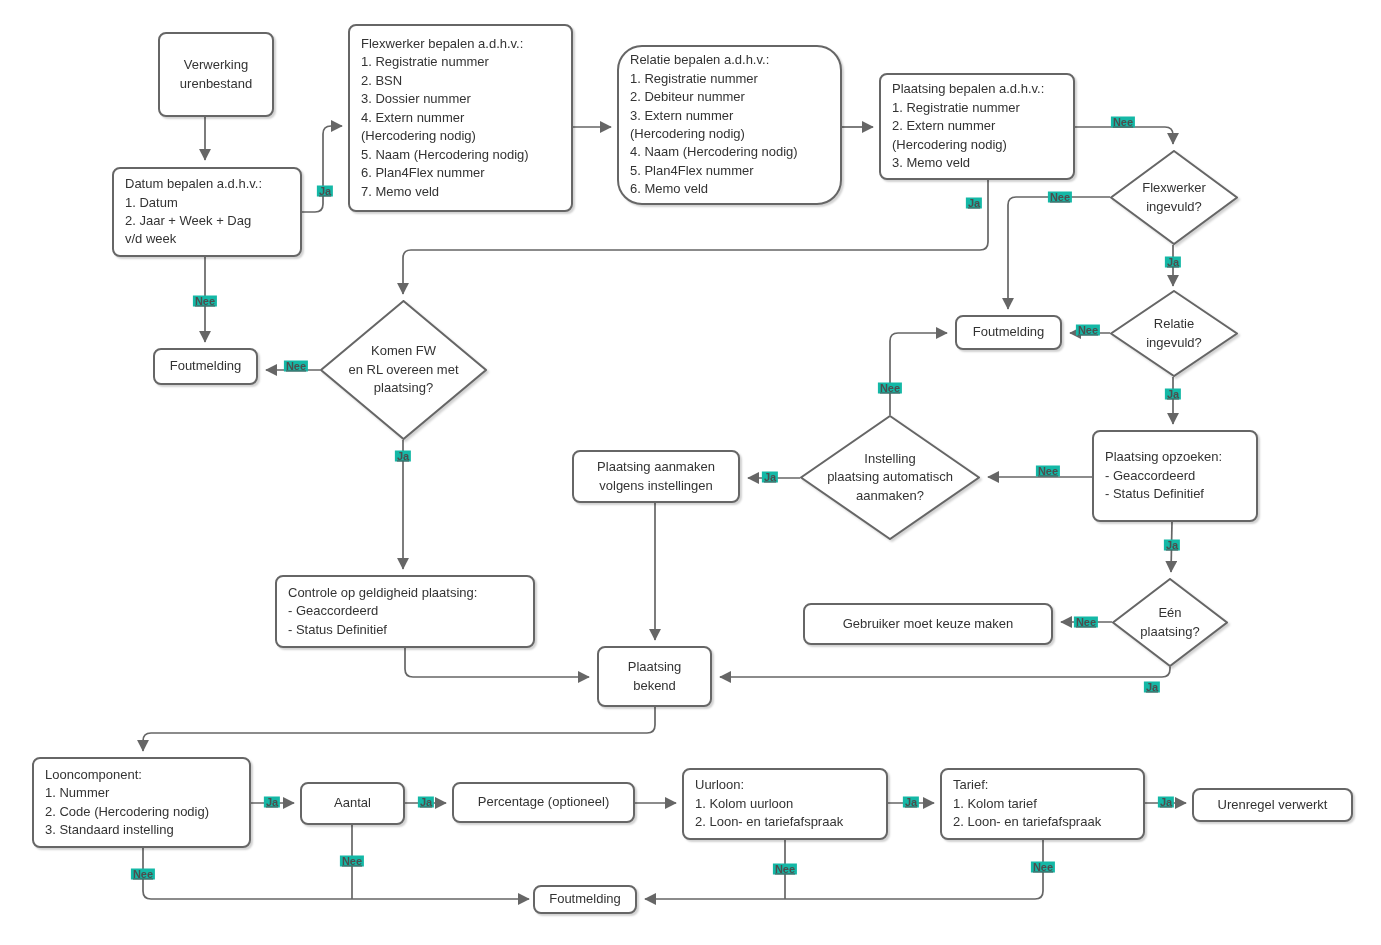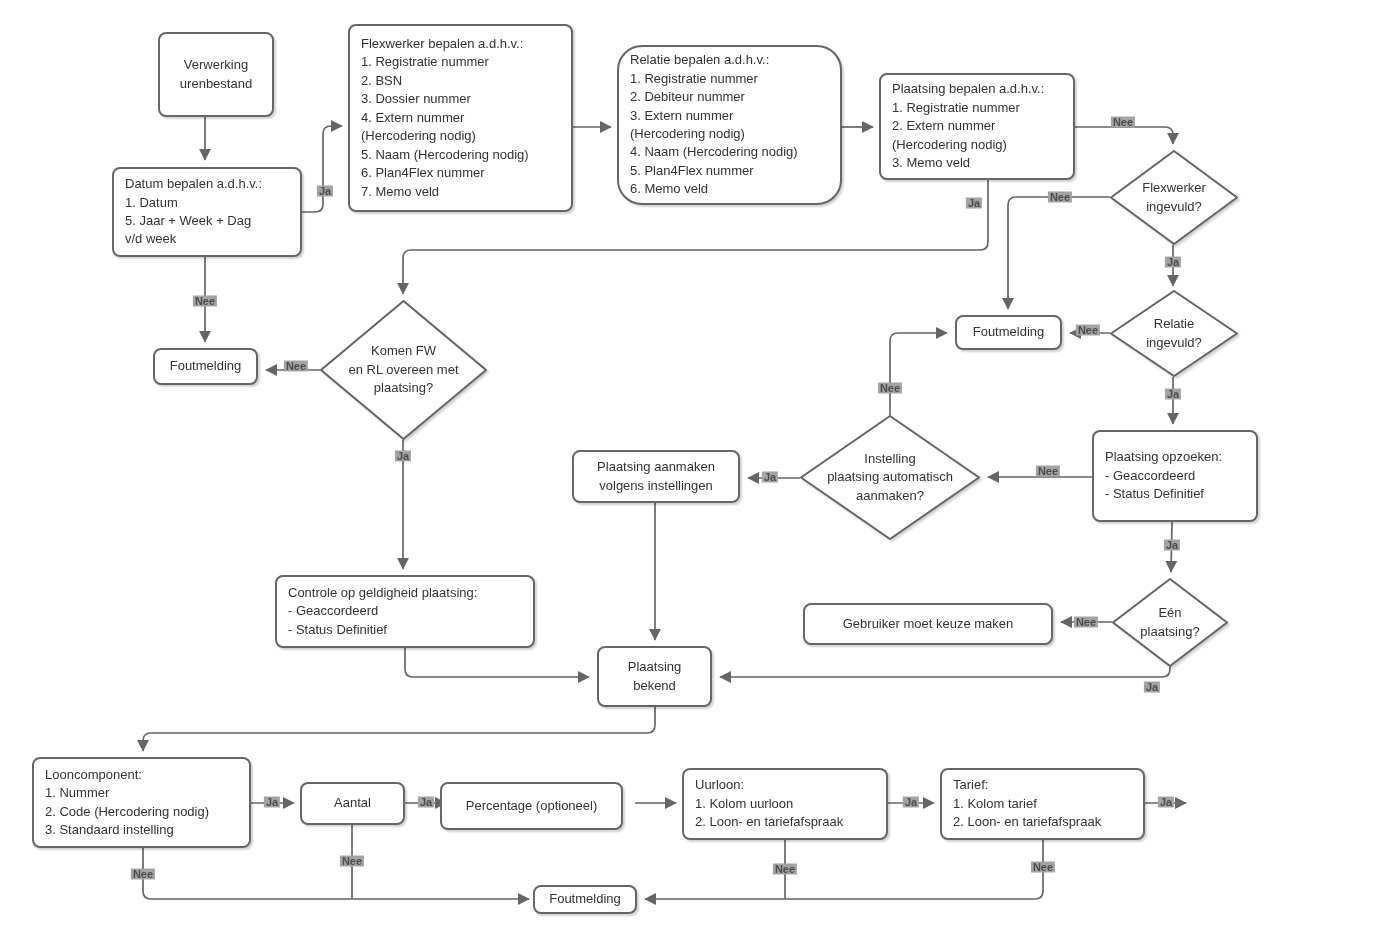--- a/index.html
+++ b/index.html
@@ -18,22 +18,22 @@
     box-shadow:2px 2px 2px rgba(0,0,0,0.18);
   }
   .node.diamond{background:transparent;border:none;}
   .node.diamond > svg{position:absolute;left:0;top:0;filter:drop-shadow(2px 2px 1px rgba(0,0,0,0.18));}
   .node.diamond polygon{fill:#ffffff;stroke:#666666;stroke-width:2;}
   .node-text{position:relative;white-space:pre-line;width:100%;box-sizing:border-box;padding:4px 11px;}
   .align-left .node-text{text-align:left;}
   .align-center .node-text{text-align:center;}
   .edge-label{
     position:absolute;transform:translate(-50%,-50%);
-    font-size:11px;font-weight:bold;color:#4d4d4d;background:#a3a3a3;
-    padding:0 2px;line-height:1;white-space:nowrap;
+    font-size:11px;font-weight:bold;color:#4d4d4d;background:#14b8a6;
+    padding:0 2px;line-height:1;white-space:nowrap;text-decoration:underline;
   }
 </style>
 </head>
 <body>
 
 <div id="canvas">
   <svg id="edge-layer" width="1381" height="945" viewBox="0 0 1381 945" xmlns="http://www.w3.org/2000/svg">
     <defs>
       <marker id="arrow" markerWidth="8" markerHeight="8" refX="6.5" refY="3.5" orient="auto">
         <path d="M0,0 L7,3.5 L0,7 Z" fill="#666666"></path>
@@ -95,21 +95,21 @@
     <span class="edge-label" style="left: 352px; top: 861px;">Nee</span>
     <span class="edge-label" style="left: 785px; top: 869px;">Nee</span>
     <span class="edge-label" style="left: 1043px; top: 867px;">Nee</span>
     <div class="node rect align-center" style="left: 147px; top: 32px; width: 116px; height: 85px; margin-left: 11px;">
       <div class="node-text">Verwerking
 urenbestand</div>
     </div>
     <div class="node rect align-left" style="left: 112px; top: 167px; width: 190px; height: 90px;">
       <div class="node-text">Datum bepalen a.d.h.v.:
 1. Datum
-5. Jaar + Week + Dag
+2. Jaar + Week + Dag
 v/d week</div>
     </div>
     <div class="node rect align-left" style="left: 348px; top: 24px; width: 225px; height: 188px;">
       <div class="node-text">Flexwerker bepalen a.d.h.v.:
 1. Registratie nummer
 2. BSN
 3. Dossier nummer
 4. Extern nummer
 (Hercodering nodig)
 5. Naam (Hercodering nodig)
@@ -199,29 +199,32 @@
     </div>
     <div class="node rect align-left" style="left: 32px; top: 757px; width: 219px; height: 91px;">
       <div class="node-text">Looncomponent:
 1. Nummer
 2. Code (Hercodering nodig)
 3. Standaard instelling</div>
     </div>
     <div class="node rect align-center" style="left: 300px; top: 782px; width: 105px; height: 43px;">
       <div class="node-text">Aantal</div>
     </div>
-    <div class="node rect align-center" style="left: 440px; top: 782px; width: 183px; height: 48px;">
+    <div class="node rect align-center" style="left: 452px; top: 782px; width: 183px; height: 41px;">
       <div class="node-text">Percentage (optioneel)</div>
     </div>
     <div class="node rect align-left" style="left: 682px; top: 768px; width: 206px; height: 72px;">
       <div class="node-text">Uurloon:
 1. Kolom uurloon
 2. Loon- en tariefafspraak</div>
     </div>
     <div class="node rect align-left" style="left: 940px; top: 768px; width: 205px; height: 72px;">
       <div class="node-text">Tarief:
 1. Kolom tarief
 2. Loon- en tariefafspraak</div>
     </div>
+    <div class="node rect align-center" style="left: 1192px; top: 788px; width: 161px; height: 34px;">
+      <div class="node-text">Urenregel verwerkt</div>
+    </div>
     <div class="node rect align-center" style="left: 533px; top: 885px; width: 104px; height: 29px;">
       <div class="node-text">Foutmelding</div>
     </div>
   </div>
 
 </body></html>

